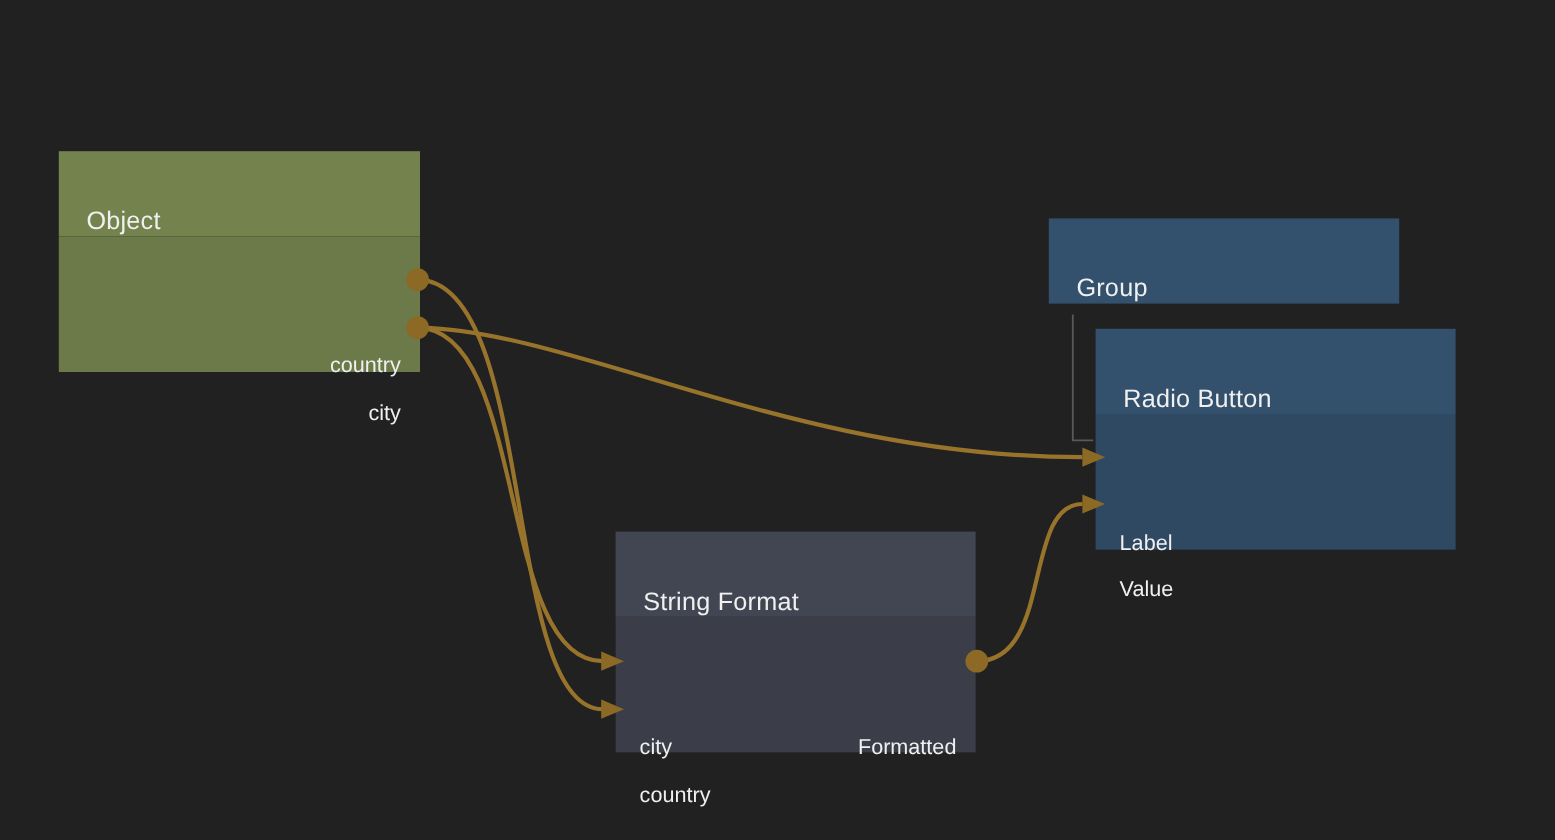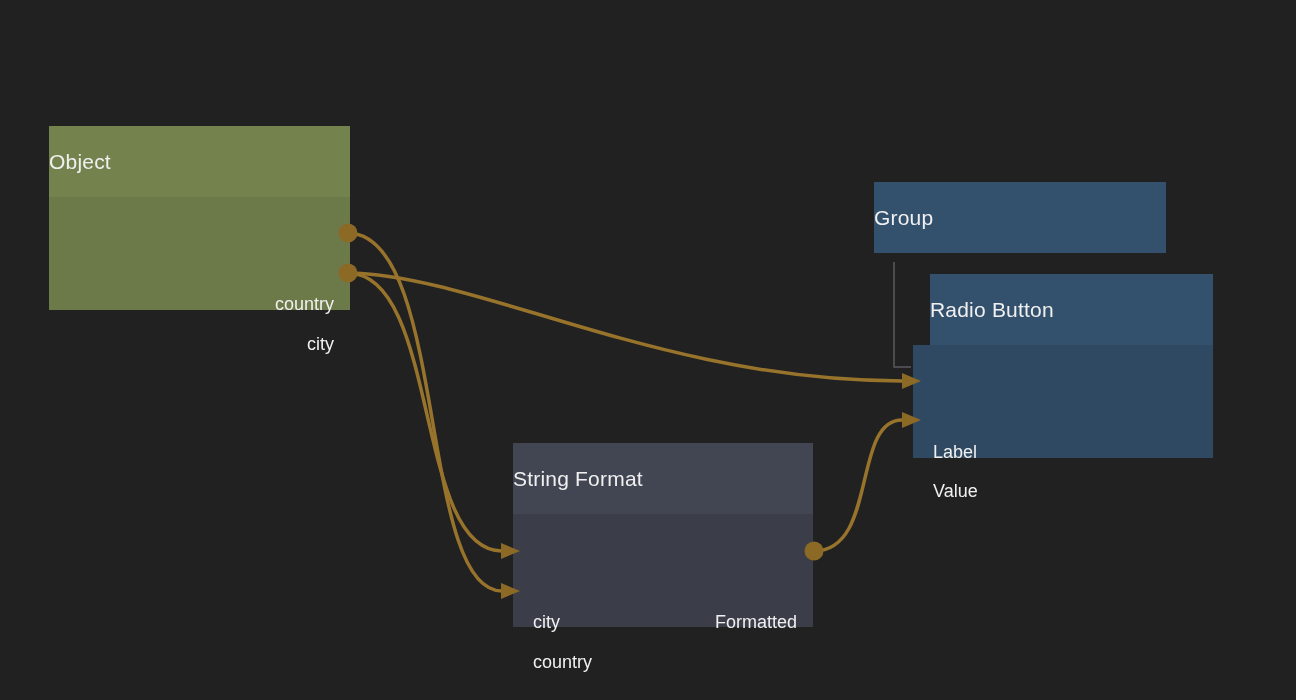--- a/index.html
+++ b/index.html
@@ -20,29 +20,30 @@
   body{
     background:var(--bg);
     font-family:"Liberation Sans","DejaVu Sans",sans-serif;
     color:var(--text);
     position:relative;
   }
   .canvas{position:absolute;inset:0;}
   .node{position:absolute;z-index:1;}
   .node-header{
     height:71px;
-    display:flex;align-items:center;
+    display:flex;align-items:flex-end;
+    padding-left:23px;
     font-size:21px;
     letter-spacing:.2px;
   }
   .node-body{position:relative;}
   .n-object .node-header{background:var(--green-header);}
   .n-object .node-body{background:var(--green-body);}
   .n-group .node-header{background:var(--blue-header);}
-  .n-radio .node-header{background:var(--blue-header);margin-left:17px;}
+  .n-radio .node-header{background:var(--blue-header);}
   .n-radio .node-body{background:var(--blue-body);}
   .n-string .node-header{background:var(--slate-header);}
   .n-string .node-body{background:var(--slate-body);}
   .port{
     position:absolute;
     height:28px;line-height:28px;
     font-size:18px;
     white-space:nowrap;
     text-align:right;
   }

